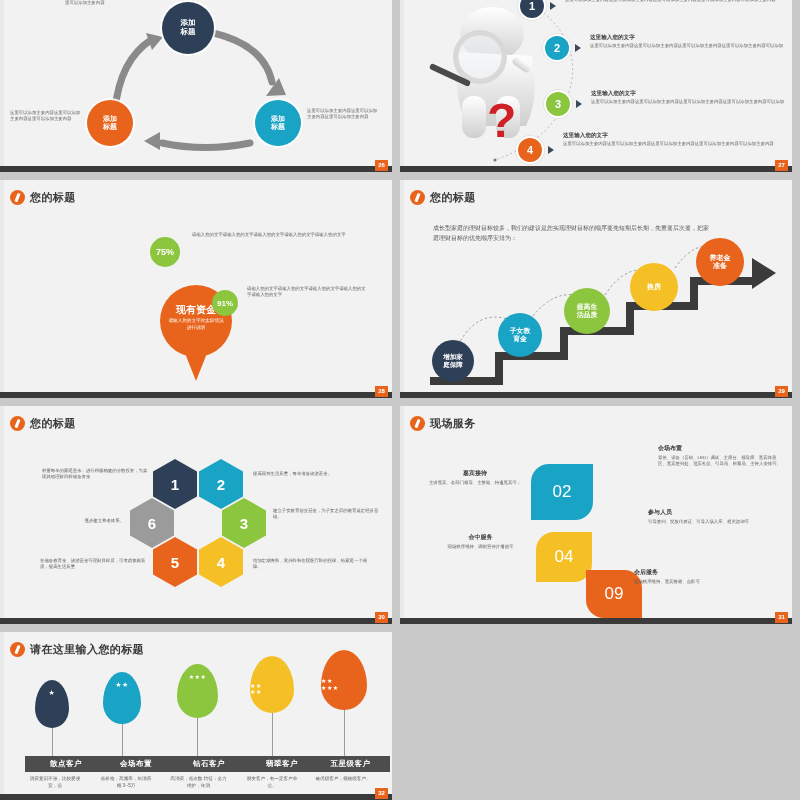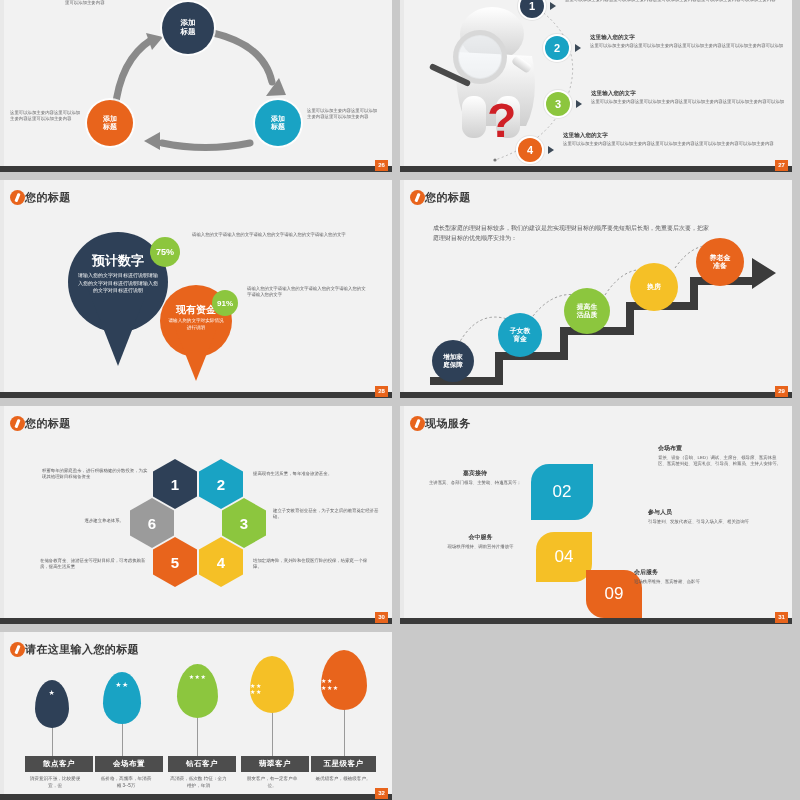--- a/index.html
+++ b/index.html
@@ -12,21 +12,21 @@
 
   
   .slide{position:absolute;background:#f2f2f2;overflow:hidden;}
   .slide .stage{position:absolute;left:0;top:0;right:0;bottom:0;background:#f2f2f2;}
   .slide .leftbar{position:absolute;left:0;top:0;bottom:0;width:4px;background:#e9e9e9;}
   .slide .footer{position:absolute;left:0;right:0;bottom:0;height:6px;background:#3a3a3a;}
   .pagebadge{position:absolute;right:4px;bottom:1px;width:13px;height:11px;background:#e8641c;
              color:#fff;font-size:6px;line-height:11px;text-align:center;font-weight:bold;}
 
   
-  .stitle{position:absolute;left:10px;top:10px;display:flex;align-items:center;font-family:Liberation Mono, monospace;}
+  .stitle{position:absolute;left:10px;top:10px;display:flex;align-items:center;gap:5px;font-family:Liberation Mono, monospace;}
   .stitle .penicon{width:15px;height:15px;border-radius:50%;background:#e8641c;position:relative;flex:0 0 auto;}
   .stitle .penicon:after{content:"";position:absolute;left:5.5px;top:3px;width:2.5px;height:9px;
       background:#fff;transform:rotate(22deg);border-radius:1px;}
   .stitle .ttext{font-size:11px;font-weight:bold;color:#3b3b3b;letter-spacing:.4px;}
 
   .desc{color:#59595b;line-height:1.45;}
   .tiny{font-size:4.4px;}
 
   
   .circ{position:absolute;border-radius:50%;display:flex;align-items:center;justify-content:center;
@@ -54,21 +54,21 @@
   .leafR{border-radius:0 18px 0 18px;}
   .leafL{border-radius:18px 0 18px 0;}
   .lhead{font-size:6px;font-weight:bold;color:#3b3b3b;margin-bottom:1.5px;}
 
   
   .bal{position:absolute;border-radius:50% 50% 50% 50%/60% 60% 40% 40%;
        display:flex;align-items:flex-start;justify-content:center;padding-top:9px;box-sizing:border-box;
        color:#fff;font-size:7px;letter-spacing:.5px;}
   .balstick{position:absolute;width:1px;background:#9a9a9a;}
   .ballabel{position:absolute;background:#4d4d4d;color:#fff;font-size:7.5px;font-weight:bold;
-            text-align:center;padding:3px 4px;letter-spacing:.5px;}
+            text-align:center;padding:3px 11px;letter-spacing:.5px;}
   .baldesc{position:absolute;font-size:4.6px;color:#59595b;line-height:1.5;}
 
   .empty{position:absolute;background:#c9c9c9;}
 </style>
 </head>
 <body>
 
 <div class="grid">
 
   <div class="slide" style="left:0;top:0;width:392px;height:172px;">
@@ -172,29 +172,20 @@
 
   <div class="slide" style="left:0;top:180px;width:392px;height:218px;">
     <div class="stage"></div>
     <div class="leftbar"></div>
 
     <div class="stitle">
       <span class="penicon"></span>
       <span class="ttext">您的标题</span>
     </div>
 
-    <div style="position:absolute;left:68px;top:52px;width:100px;height:140px;">
-      <div style="position:absolute;left:0;top:0;width:100px;height:100px;border-radius:50%;background:#2e4057;"></div>
-      <div style="position:absolute;left:18px;top:52px;width:64px;height:82px;background:#2e4057;
-                  clip-path:polygon(0 0,100% 0,50% 100%);"></div>
-      <div style="position:absolute;left:4px;top:20px;width:92px;text-align:center;color:#fff;">
-        <div style="font-size:13px;font-weight:bold;margin-bottom:2px;">预计数字</div>
-        <div style="font-size:5px;line-height:1.5;padding:0 6px;">请输入您的文字对目标进行说明请输入您的文字对目标进行说明请输入您的文字对目标进行说明</div>
-      </div>
-    </div>
     <div class="pctbub" style="left:150px;top:57px;width:30px;height:30px;font-size:9px;">
       <span>75%</span>
     </div>
 
     <div style="position:absolute;left:160px;top:105px;width:72px;height:98px;">
       <div style="position:absolute;left:0;top:0;width:72px;height:72px;border-radius:50%;background:#e8641c;"></div>
       <div style="position:absolute;left:13px;top:38px;width:46px;height:58px;background:#e8641c;
                   clip-path:polygon(0 0,100% 0,50% 100%);"></div>
       <div style="position:absolute;left:2px;top:18px;width:68px;text-align:center;color:#fff;">
         <div style="font-size:10px;font-weight:bold;margin-bottom:1px;font-family:Liberation Mono, monospace;">现有资金</div>

